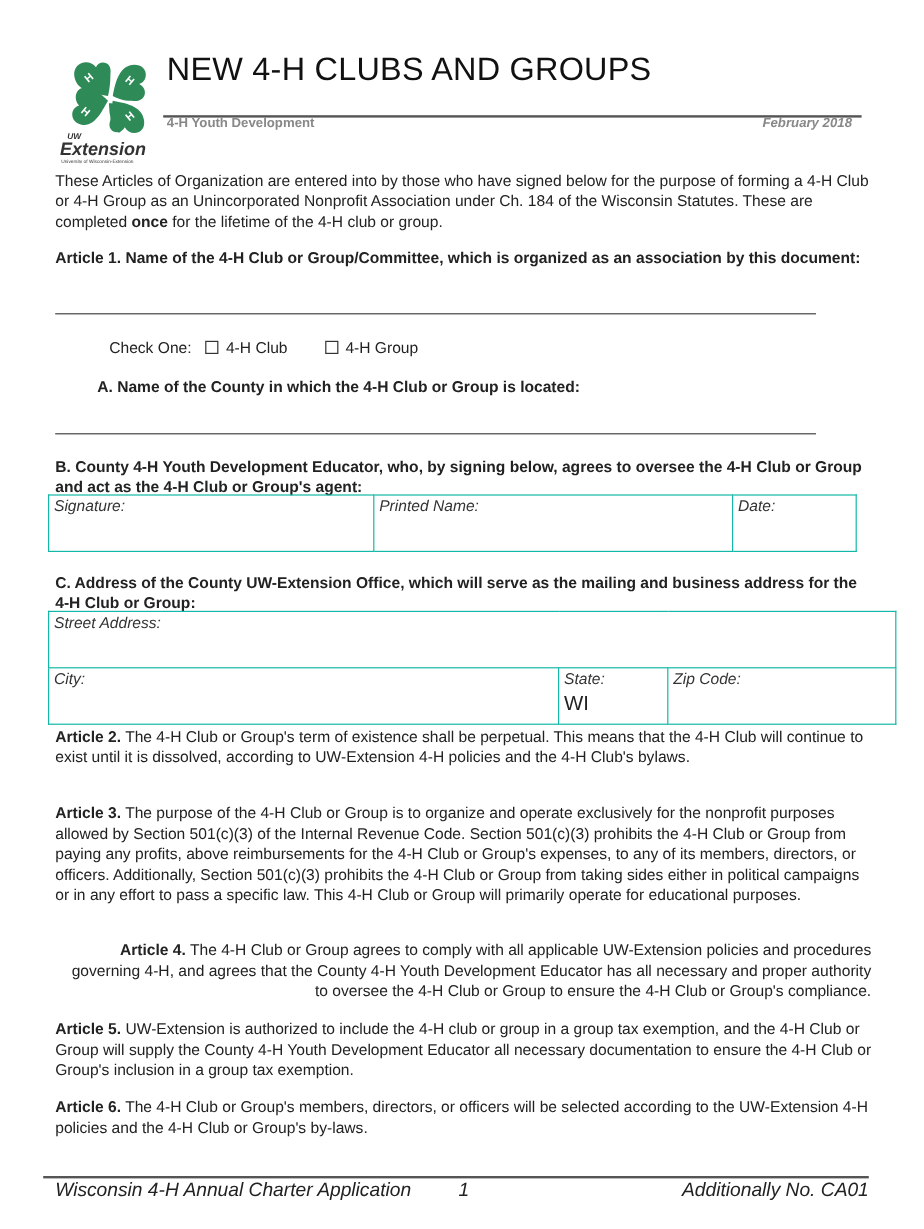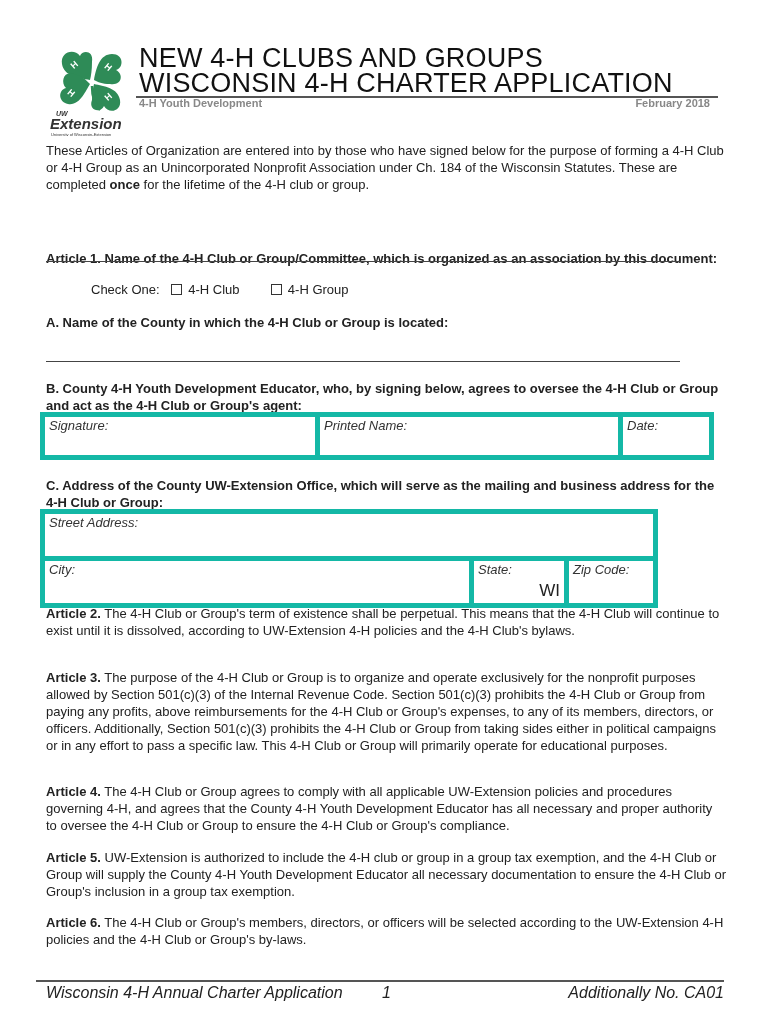--- a/index.html
+++ b/index.html
@@ -3,28 +3,28 @@
 <meta charset="utf-8">
 <style>
   html, body { margin:0; padding:0; background:#ffffff; }
   body { width:770px; height:1024px; position:relative; overflow:hidden;
          font-family:"Liberation Sans", sans-serif; color:#222; }
   .abs { position:absolute; }
   .logo { left:50px; top:46px; width:85px; height:90px; }
   .title { left:139px; top:46px; font-size:27px; line-height:25px; color:#111; letter-spacing:0.2px; }
   .rule { left:136px; width:582px; height:2px; background:#555; top:96px; }
   .sub-left { left:139px; top:97px; font-size:11px; color:#888; font-weight:bold; }
-  .sub-right { right:60px; top:97px; font-size:11px; color:#888; font-weight:bold; }
+  .sub-right { right:60px; top:97px; font-size:11px; color:#888; font-weight:bold;font-style:italic; }
   .para { left:46px; width:680px; font-size:13px; line-height:17px; color:#222; }
   .bold { font-weight:bold; }
   .line { left:46px; width:634px; height:1px; background:#444; }
   table.box { position:absolute; border-collapse:collapse; }
-  table.box td { border:5px solid #14b8a6; vertical-align:top; font-style:italic; font-size:13px;
+  table.box td { border:1px solid #14b8a6; vertical-align:top; font-style:italic; font-size:13px;
                  padding:1px 4px; color:#333; }
-  .wi { font-style:normal; font-size:17px; display:block; text-align:right; margin-top:4px; color:#222; }
+  .wi { font-style:normal; font-size:17px; display:block; text-align:left; margin-top:4px; color:#222; }
   .chk { display:inline-block; width:9px; height:9px; border:1px solid #333; margin:0 6px 0 8px; vertical-align:-1px; }
   .footer-rule { left:36px; width:688px; height:2px; background:#555; top:980px; }
   .footer { top:984px; font-size:16px; font-style:italic; color:#222; }
 </style>
 </head>
 <body>
 
 <div class="abs logo">
   <svg width="85" height="90" viewBox="0 0 85 90">
     <g fill="#2e8b57">
@@ -41,75 +41,74 @@
       <text x="55" y="54" transform="rotate(-40 58 51)">H</text>
     </g>
     <text x="6" y="70" font-family="Liberation Sans, sans-serif" font-size="7" font-style="italic" font-weight="bold" fill="#333">UW</text>
     <text x="0" y="83" font-family="Liberation Sans, sans-serif" font-size="15" font-style="italic" font-weight="bold" fill="#333">Extension</text>
     <text x="1" y="90" font-family="Liberation Sans, sans-serif" font-size="4" fill="#333">University of Wisconsin-Extension</text>
   </svg>
 </div>
 
 <div class="abs title">
   <div>NEW 4-H CLUBS AND GROUPS</div>
-  <div>WISCONSIN 4-H CHARTER APPLICATION</div>
 </div>
 <div class="abs rule"></div>
 <div class="abs sub-left">4-H Youth Development</div>
 <div class="abs sub-right">February 2018</div>
 
 <div class="abs para" style="top:142px;">
   <span>These Articles of Organization are entered into by those who have signed below for the purpose of forming a 4-H Club or 4-H Group as an Unincorporated Nonprofit Association under Ch. 184 of the Wisconsin Statutes. These are completed </span><span class="bold">once</span><span> for the lifetime of the 4-H club or group.</span>
 </div>
 
-<div class="abs para bold" style="top:206px;margin-top:44px;">Article 1.  Name of the 4-H Club or Group/Committee, which is organized as an association by this document:</div>
+<div class="abs para bold" style="top:206px;">Article 1.  Name of the 4-H Club or Group/Committee, which is organized as an association by this document:</div>
 <div class="abs line" style="top:261px;"></div>
 
 <div class="abs para" style="top:281px; left:91px; width:400px;">
   <span>Check One:</span>
   <span class="chk"></span><span>4-H Club</span>
   <span style="display:inline-block;width:16px;"></span>
   <span class="chk"></span><span>4-H Group</span>
 </div>
 
-<div class="abs para bold" style="top:314px;">A.  Name of the County in which the 4-H Club or Group is located:</div>
+<div class="abs para bold" style="top:314px;margin-left:35px;">A.  Name of the County in which the 4-H Club or Group is located:</div>
 <div class="abs line" style="top:361px;"></div>
 
 <div class="abs para bold" style="top:380px;">B.  County 4-H Youth Development Educator, who, by signing below, agrees to oversee the 4-H Club or Group and act as the 4-H Club or Group's agent:</div>
 <table class="box" style="left:40px; top:412px; width:674px; height:48px;">
   <tbody>
       <tr>
     <td style="width:262px;"><span>Signature:</span></td>
     <td style="width:290px;"><span>Printed Name:</span></td>
     <td><span>Date:</span></td>
   </tr>
 </tbody>
   </table>
 
 <div class="abs para bold" style="top:477px;">C. Address of the County UW-Extension Office, which will serve as the mailing and business address for the 4-H Club or Group:</div>
-<table class="box" style="left:40px; top:509px; width:618px; height:94px;">
+<table class="box" style="left:40px; top:509px; width:707px; height:94px;">
   <tbody>
       <tr style="height:47px;">
     <td colspan="3"><span>Street Address:</span></td>
   </tr>
   <tr style="height:47px;margin-left:26px;">
     <td style="width:416px;"><span>City:</span></td>
     <td style="width:82px;"><span>State:</span><span class="wi">WI</span></td>
     <td><span>Zip Code:</span></td>
   </tr>
 </tbody>
   </table>
 
 <div class="abs para" style="top:605px;">
   <span class="bold">Article 2.</span><span>  The 4-H Club or Group's term of existence shall be perpetual.  This means that the 4-H Club will continue to exist until it is dissolved, according to UW-Extension 4-H policies and the 4-H Club's bylaws.</span>
 </div>
 <div class="abs para" style="top:669px;">
   <span class="bold">Article 3.</span><span>  The purpose of the 4-H Club or Group is to organize and operate exclusively for the nonprofit purposes allowed by Section 501(c)(3) of the Internal Revenue Code.  Section 501(c)(3) prohibits the 4-H Club or Group from paying any profits, above reimbursements for the 4-H Club or Group's expenses, to any of its members, directors, or officers.  Additionally, Section 501(c)(3) prohibits the 4-H Club or Group from taking sides either in political campaigns or in any effort to pass a specific law.  This 4-H Club or Group will primarily operate for educational purposes.</span>
 </div>
-<div class="abs para" style="top:783px;">
+<div class="abs para" style="top:783px;text-align:right;">
   <span class="bold">Article 4.</span><span>  The 4-H Club or Group agrees to comply with all applicable UW-Extension policies and procedures governing 4-H, and agrees that the County 4-H Youth Development Educator has all necessary and proper authority to oversee the 4-H Club or Group to ensure the 4-H Club or Group's compliance.</span>
 </div>
 <div class="abs para" style="top:849px;">
   <span class="bold">Article 5.</span><span>  UW-Extension is authorized to include the 4-H club or group in a group tax exemption, and the 4-H Club or Group will supply the County 4-H Youth Development Educator all necessary documentation to ensure the 4-H Club or Group's inclusion in a group tax exemption.</span>
 </div>
 <div class="abs para" style="top:914px;">
   <span class="bold">Article 6.</span><span>  The 4-H Club or Group's members, directors, or officers will be selected according to the UW-Extension 4-H policies and the 4-H Club or Group's by-laws.</span>
 </div>
 
 <div class="abs footer-rule"></div>

